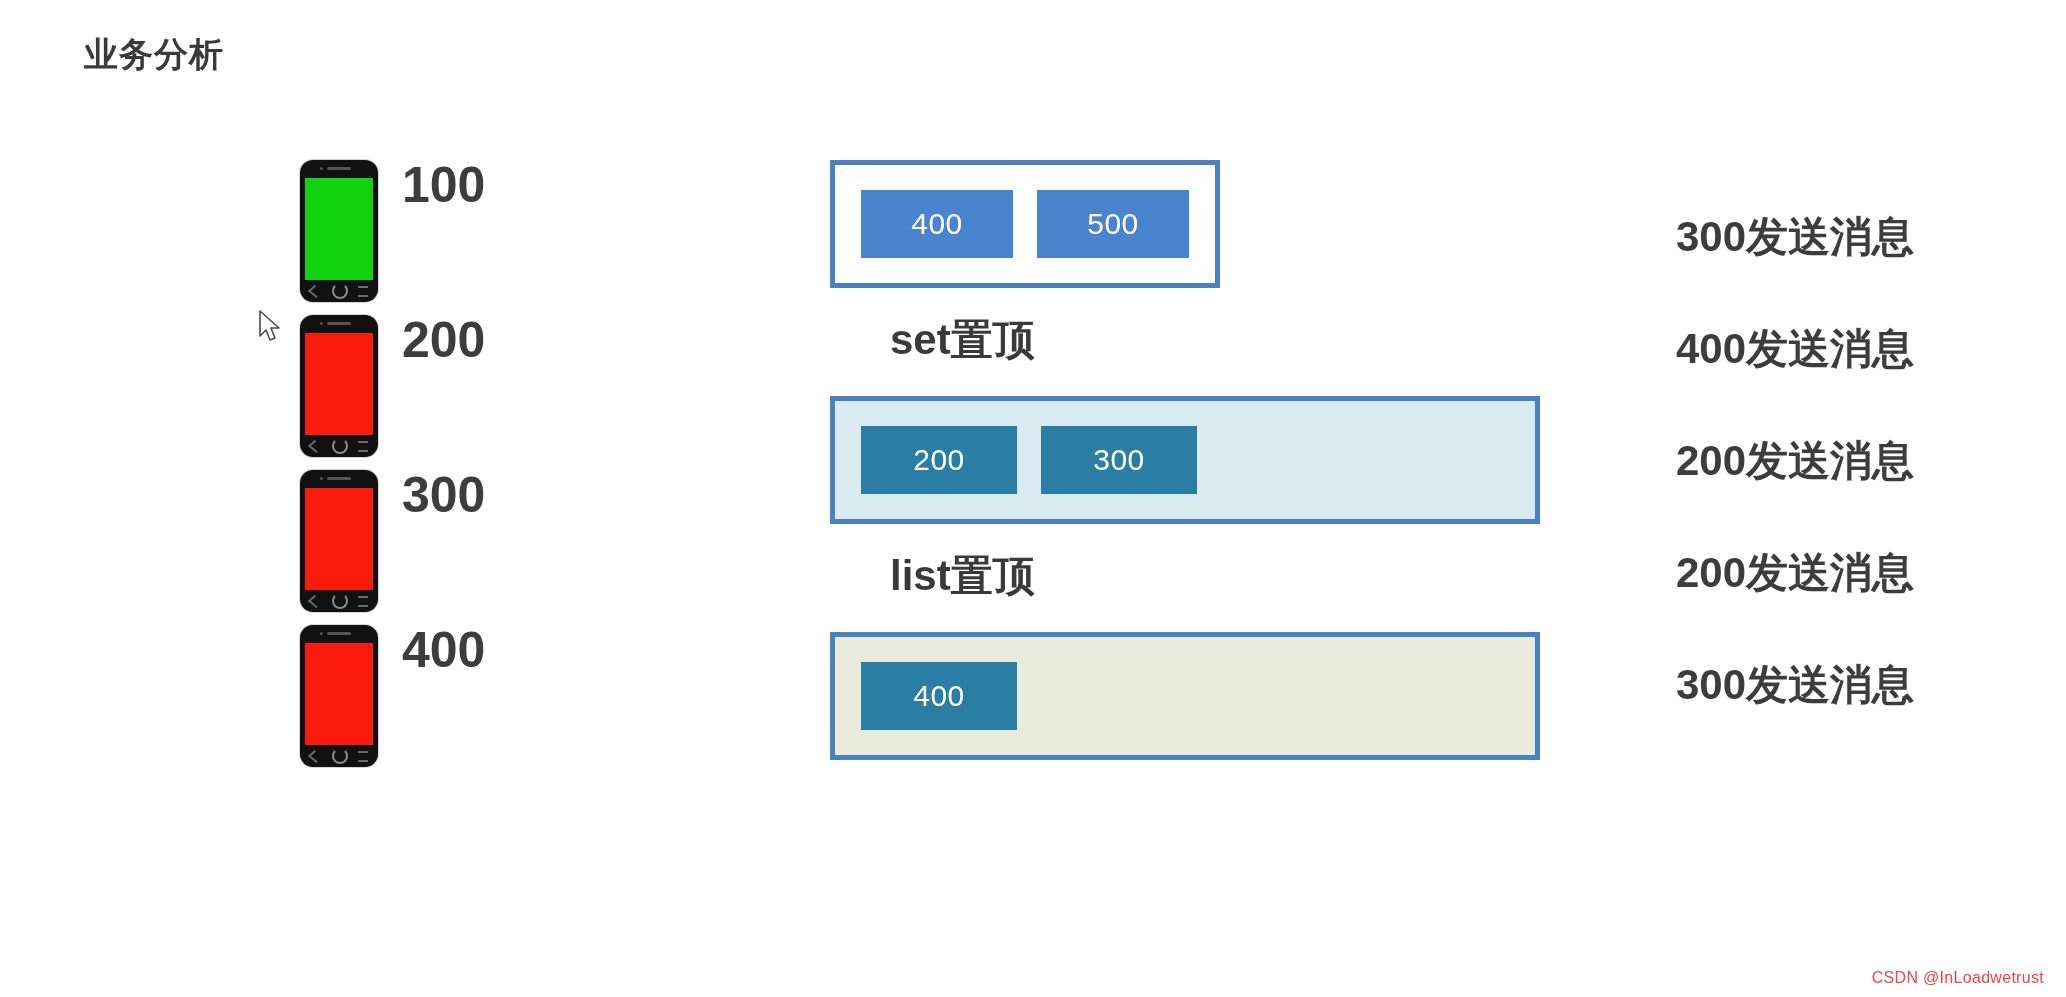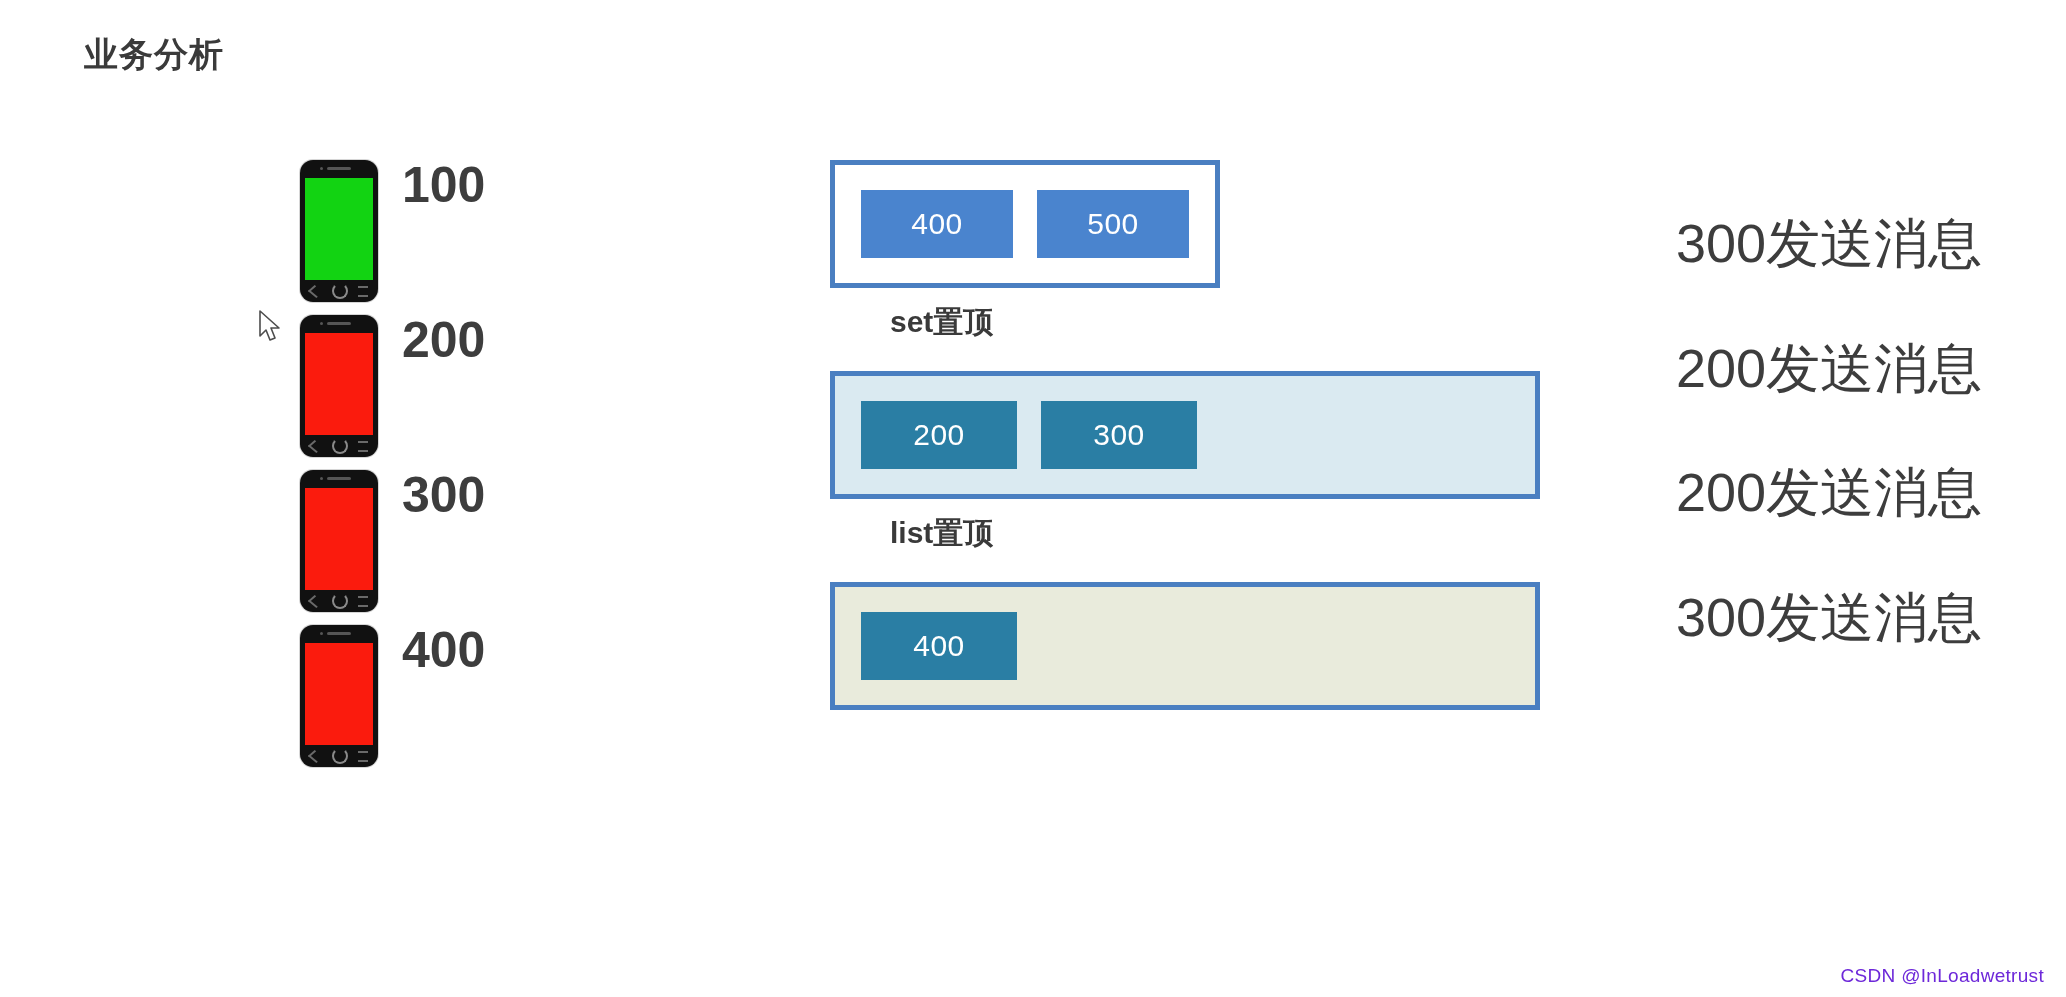--- a/index.html
+++ b/index.html
@@ -173,53 +173,53 @@
     width: 156px;
     height: 68px;
   }
   .chip.teal {
     background: #2a7ea4;
     width: 156px;
     height: 68px;
   }
 
   .struct-caption {
-    font-size: 30px;
+    font-size: 42px;
     font-weight: bold;
     color: #3a3a3a;
     text-align: left;
     padding-left: 60px;
-    margin-top: 14px;
+    margin-top: 24px;
     margin-bottom: 28px;
     white-space: nowrap;
   }
 
   
   #messages-column {
     position: absolute;
     left: 1676px;
     top: 215px;
     width: 360px;
   }
   .message-line {
-    font-size: 54px;
-    font-weight: normal;
+    font-size: 42px;
+    font-weight: bold;
     color: #3d3d3d;
     white-space: nowrap;
     margin-bottom: 68px;
     line-height: 1.05;
   }
 
   
   #watermark {
     position: absolute;
     right: 22px;
     bottom: 10px;
-    font-size: 19px;
-    color: #6d28d9;
+    font-size: 16px;
+    color: #ef4444;
     letter-spacing: 0.3px;
     white-space: nowrap;
   }
 </style>
 </head>
 <body>
 
 <div id="page-title">业务分析</div>
 
 <div id="device-column">
@@ -307,18 +307,19 @@
   <div class="struct-block">
     <div class="struct-box list-top-box">
       <div class="chip teal">400</div>
     </div>
   </div>
 
 </div>
 
 <div id="messages-column">
   <div class="message-line">300发送消息</div>
+  <div class="message-line">400发送消息</div>
   <div class="message-line">200发送消息</div>
   <div class="message-line">200发送消息</div>
   <div class="message-line">300发送消息</div>
 </div>
 
 <div id="watermark">CSDN @InLoadwetrust</div>
 
 </body></html>

